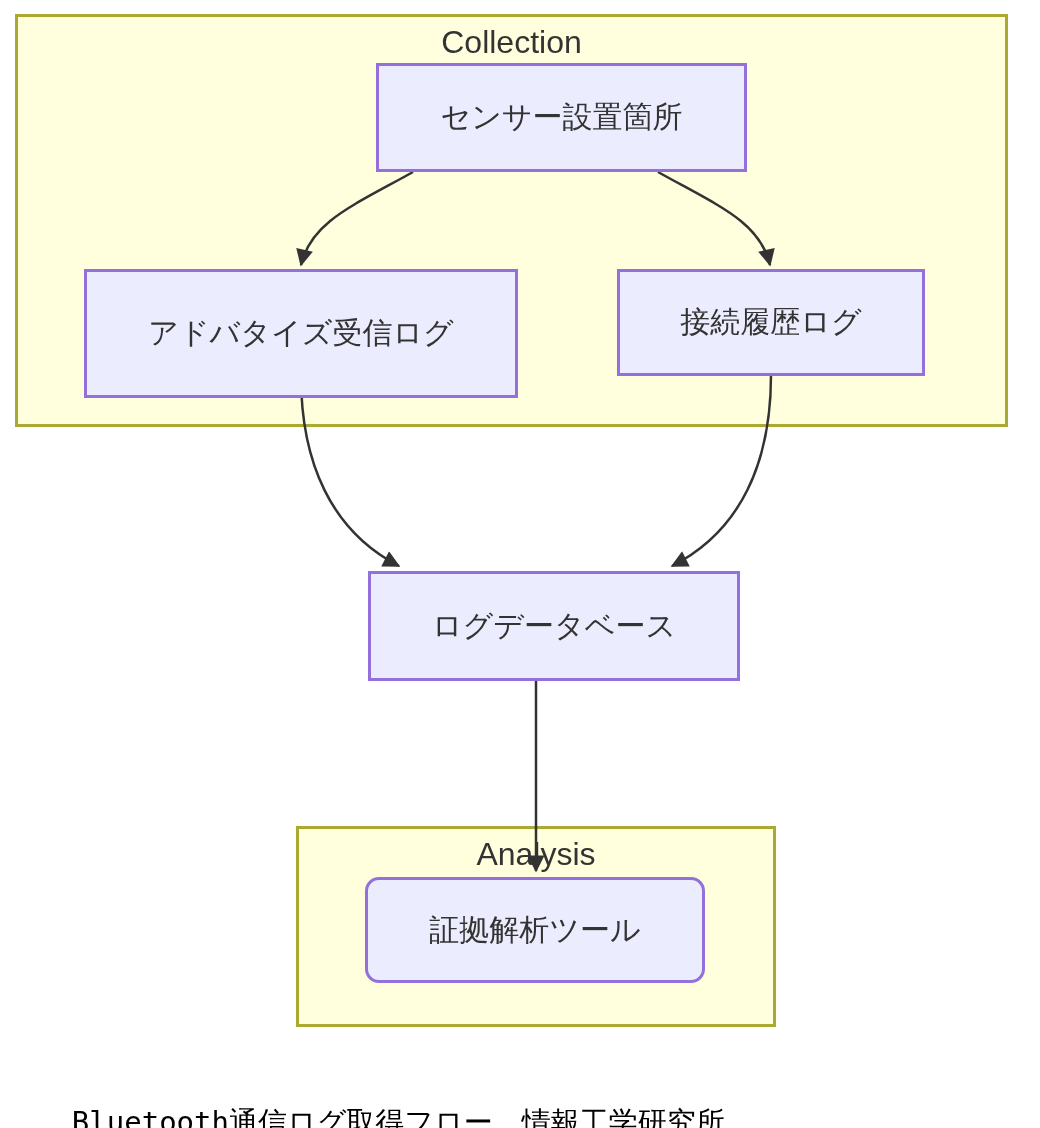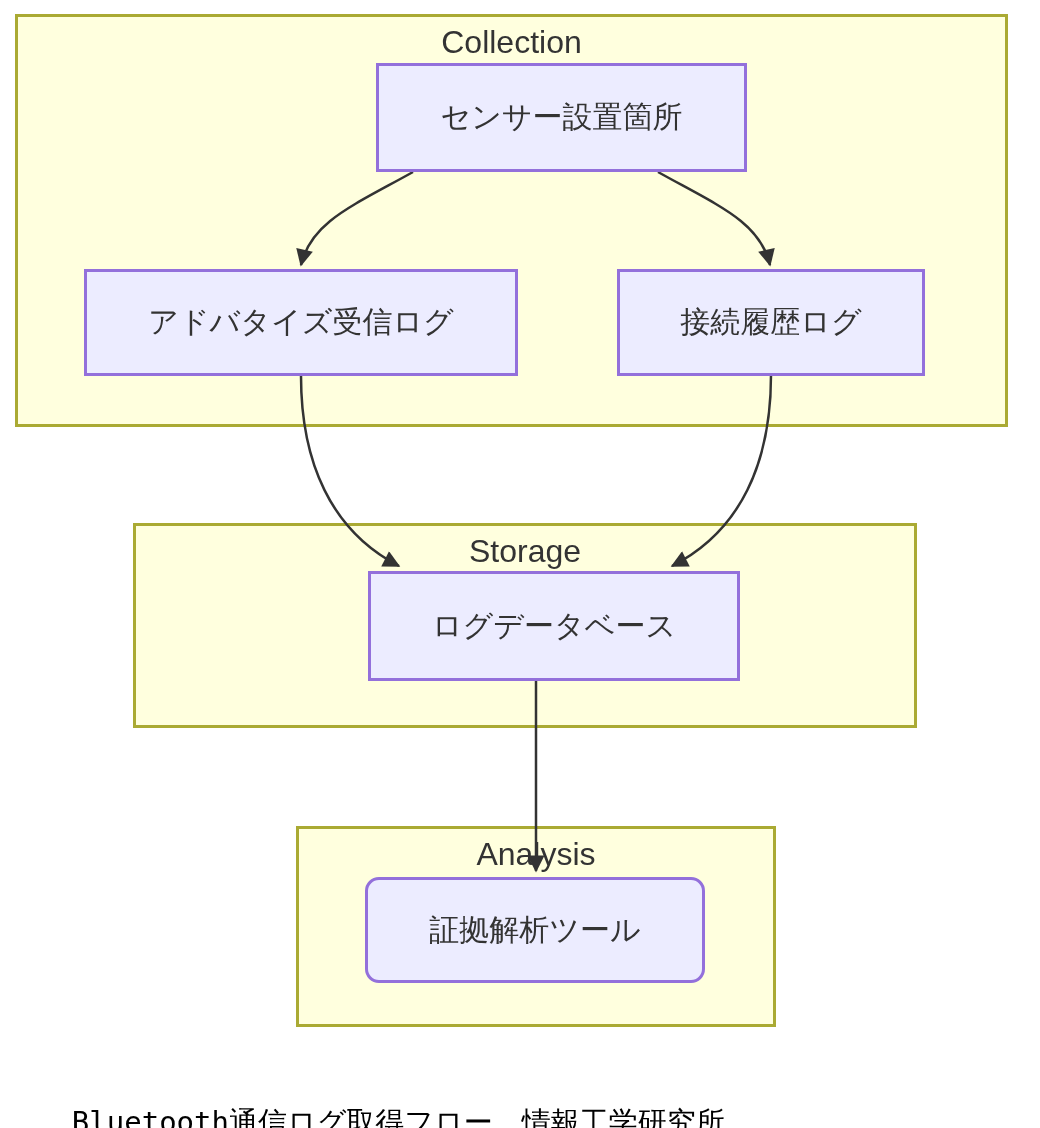--- a/index.html
+++ b/index.html
@@ -60,21 +60,21 @@
     fill: none;
     stroke: var(--edge);
     stroke-width: 2.5px;
   }
   
   #g-collection { left: 15px;  top: 14px;  width: 993px; height: 413px; }
   #g-storage    { left: 133px; top: 523px; width: 784px; height: 205px; }
   #g-analysis   { left: 296px; top: 826px; width: 480px; height: 201px; }
   
   #n-sensor        { left: 350px; top: 63px;  width: 371px; height: 109px; margin-left: 26px; }
-  #n-adv-log       { left: 84px;  top: 269px; width: 434px; height: 107px; }
+  #n-adv-log       { left: 84px;  top: 269px; width: 434px; height: 129px; }
   #n-conn-log      { left: 617px; top: 269px; width: 308px; height: 107px; text-align: center; }
   #n-log-db        { left: 368px; top: 571px; width: 372px; height: 110px; }
   #n-analysis-tool { left: 365px; top: 877px; width: 340px; height: 106px; border-radius: 14px; }
   .caption {
     position: absolute;
     left: 2px;
     top: 1068px;
     font-family: "DejaVu Sans Mono", "Liberation Mono", monospace;
     font-size: 29px;
     line-height: 36px;
@@ -87,23 +87,20 @@
     padding-right: 3px;
   }
 </style>
 </head>
 <body>
 
 <div id="canvas">
 
   <div class="group" id="g-collection">
     <div class="group-title">Collection</div>
-  </div>
-  <div class="group" id="g-storage">
-    <div class="group-title">Storage</div>
   </div>
   <div class="group" id="g-analysis">
     <div class="group-title">Analysis</div>
   </div>
 
   <svg id="edges" viewBox="0 0 1040 1128" xmlns="http://www.w3.org/2000/svg">
     <defs>
       <marker id="arrowhead" viewBox="0 0 12 12" refX="11" refY="6" markerWidth="19" markerHeight="17" markerUnits="userSpaceOnUse" orient="auto">
         <path d="M0,0 L12,6 L0,12 Z" fill="#333333"></path>
       </marker>

